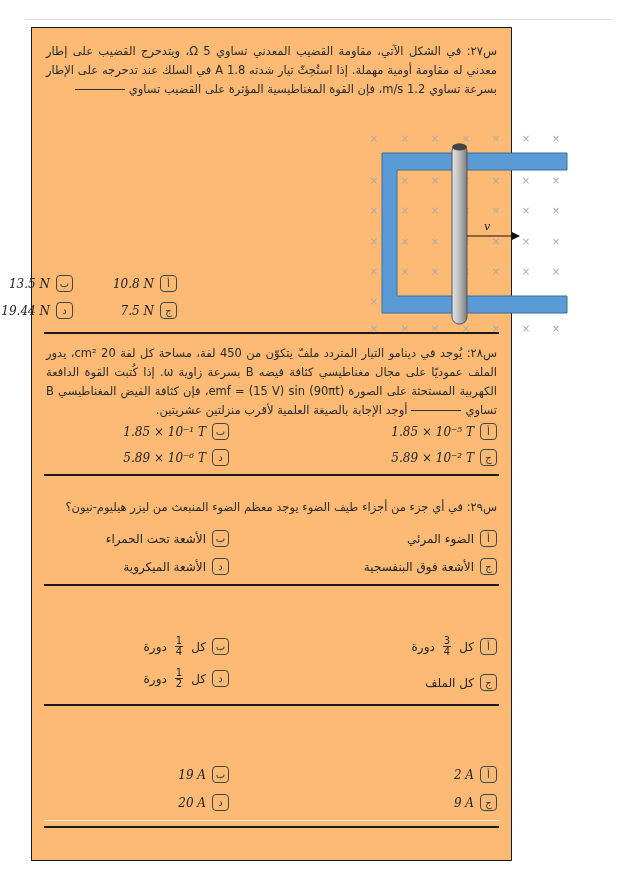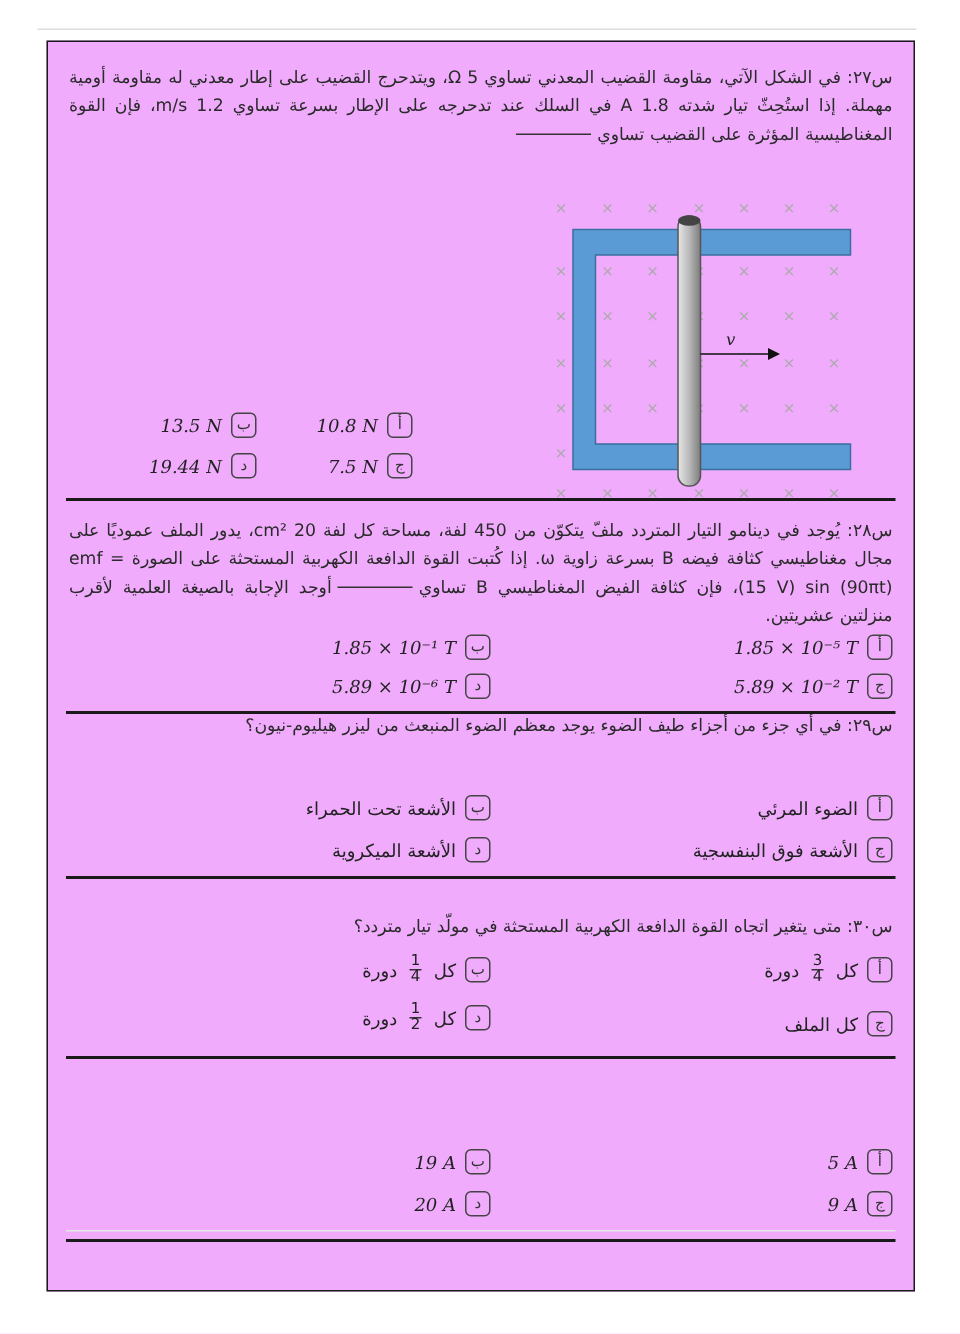--- a/index.html
+++ b/index.html
@@ -1,17 +1,17 @@
 <!DOCTYPE html>
 <html><head>
 <meta charset="utf-8">
 <style>
   html,body{margin:0;padding:0;background:#fff;}
   body{width:640px;height:889px;position:relative;overflow:hidden;font-family:"DejaVu Sans",sans-serif;color:#222;}
-  .page{position:absolute;left:31px;top:27px;width:579px;height:834px;border:1.5px solid #1a1a1a;box-sizing:border-box;background:#f0abfc;}
+  .page{position:absolute;left:31px;top:27px;width:481px;height:834px;border:1.5px solid #1a1a1a;box-sizing:border-box;background:#fdba74;}
   .inner-top{position:absolute;left:25px;top:19px;width:586px;height:1px;background:#ddd;}
   .q{position:absolute;left:14px;right:14px;direction:rtl;text-align:justify;font-size:11.5px;line-height:19px;color:#2a2a2a;}
   .sep{position:absolute;left:12px;right:12px;height:2px;background:#1a1a1a;}
   .sep-light{position:absolute;left:12px;right:12px;height:1px;background:#e6e6e6;}
   .opt{position:absolute;direction:rtl;display:flex;align-items:center;gap:6px;font-size:12px;color:#222;white-space:nowrap;}
   .badge{display:inline-flex;align-items:center;justify-content:center;width:17px;height:17px;border:1.2px solid #444;border-radius:4px;font-size:10px;line-height:1;color:#333;box-sizing:border-box;}
   .val{font-family:"DejaVu Serif",serif;font-size:12px;direction:ltr;unicode-bidi:embed;font-style:italic;}
   .blank{display:inline-block;width:50px;border-bottom:1.5px solid #333;vertical-align:middle;margin:0 4px;}
   .frac{display:inline-flex;flex-direction:column;align-items:center;font-size:10px;line-height:10px;vertical-align:middle;margin:0 2px;font-family:"DejaVu Sans",sans-serif;}
   .frac .n{border-bottom:1px solid #333;padding:0 1px;}
@@ -129,21 +129,21 @@
     <span class="badge">ج</span>
     <span class="val">5.89 × 10⁻² T</span>
   </div>
   <div class="opt" style="right:282px;top:421px;">
     <span class="badge">د</span>
     <span class="val">5.89 × 10⁻⁶ T</span>
   </div>
 
   <div class="sep" style="top:446px;"></div>
 
-  <div class="q" style="top:446px;">
+  <div class="q" style="top:470px;">
     <span>س٢٩: في أي جزء من أجزاء طيف الضوء يوجد معظم الضوء المنبعث من ليزر هيليوم-نيون؟</span>
   </div>
   <div class="opt" style="right:14px;top:502px;">
     <span class="badge">أ</span>
     <span>الضوء المرئي</span>
   </div>
   <div class="opt" style="right:282px;top:502px;">
     <span class="badge">ب</span>
     <span>الأشعة تحت الحمراء</span>
   </div>
@@ -151,23 +151,20 @@
     <span class="badge">ج</span>
     <span>الأشعة فوق البنفسجية</span>
   </div>
   <div class="opt" style="right:282px;top:530px;">
     <span class="badge">د</span>
     <span>الأشعة الميكروية</span>
   </div>
 
   <div class="sep" style="top:556px;"></div>
 
-  <div class="q" style="top:580px;">
-    <span>س٣٠: متى يتغير اتجاه القوة الدافعة الكهربية المستحثة في مولّد تيار متردد؟</span>
-  </div>
   <div class="opt" style="right:14px;top:608px;">
     <span class="badge">أ</span>
     <span>كل</span>
     <span class="frac">
         <span class="n">3</span>
         <span>4</span>
       </span>
     <span>دورة</span>
   </div>
   <div class="opt" style="right:282px;top:608px;">
@@ -190,21 +187,21 @@
         <span class="n">1</span>
         <span>2</span>
       </span>
     <span>دورة</span>
   </div>
 
   <div class="sep" style="top:676px;"></div>
 
   <div class="opt" style="right:14px;top:738px;">
     <span class="badge">أ</span>
-    <span class="val">5 A</span>
+    <span class="val">2 A</span>
   </div>
   <div class="opt" style="right:282px;top:738px;">
     <span class="badge">ب</span>
     <span class="val">19 A</span>
   </div>
   <div class="opt" style="right:14px;top:766px;">
     <span class="badge">ج</span>
     <span class="val">9 A</span>
   </div>
   <div class="opt" style="right:282px;top:766px;">

